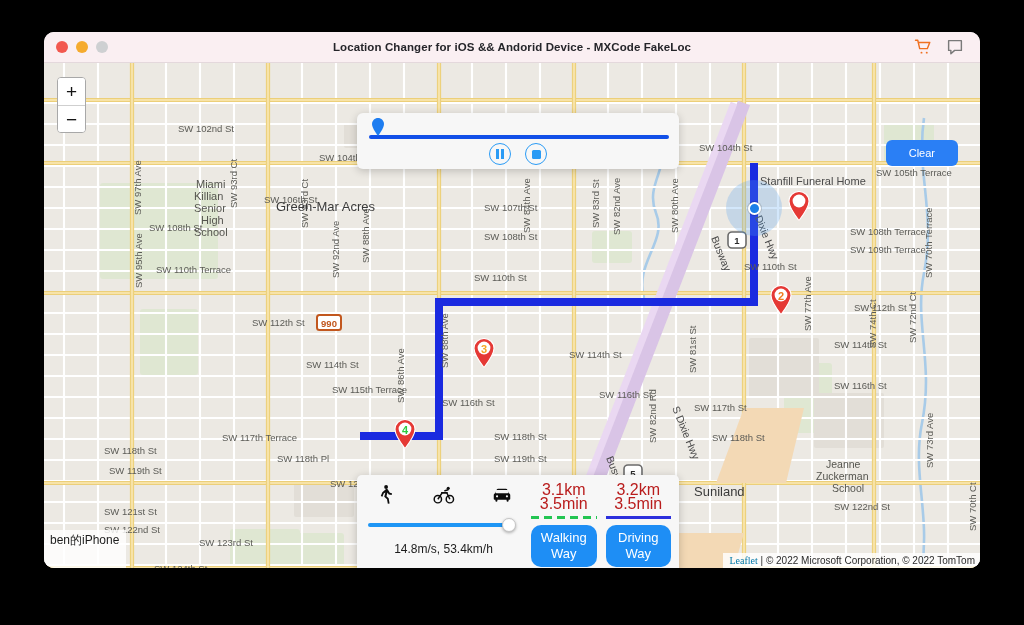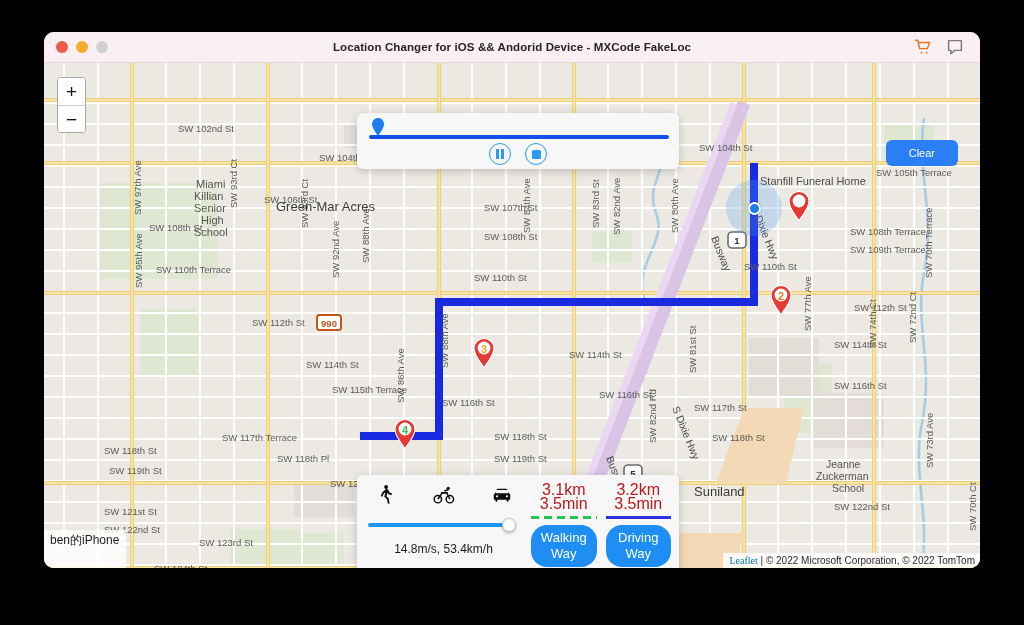--- a/index.html
+++ b/index.html
@@ -151,21 +151,21 @@
   .route-option { flex: 1; display: flex; flex-direction: column; align-items: center; }
   .route-dist, .route-time { font-size: 16px; color: #b91c1c; line-height: 14px; }
   .route-line { width: 100%; height: 3px; margin: 5px 0 6px; }
   .route-line.walking {
     background: repeating-linear-gradient(to right,
       #23c552 0 8px, transparent 8px 13px);
   }
   .route-line.driving { background: #2c30dd; }
   .route-btn {
     width: 100%; background: #1e8ef5; color: #fff;
-    border: none; border-radius: 16px;
+    border: none; border-radius: 10px;
     font-size: 13px; font-family: "Liberation Sans", sans-serif;
     line-height: 16px; padding: 5px 4px; cursor: pointer;
     text-align: center;
   }
 
   
   .marker {
     position: absolute; width: 22px; height: 30px; z-index: 30;
     cursor: pointer;
   }

